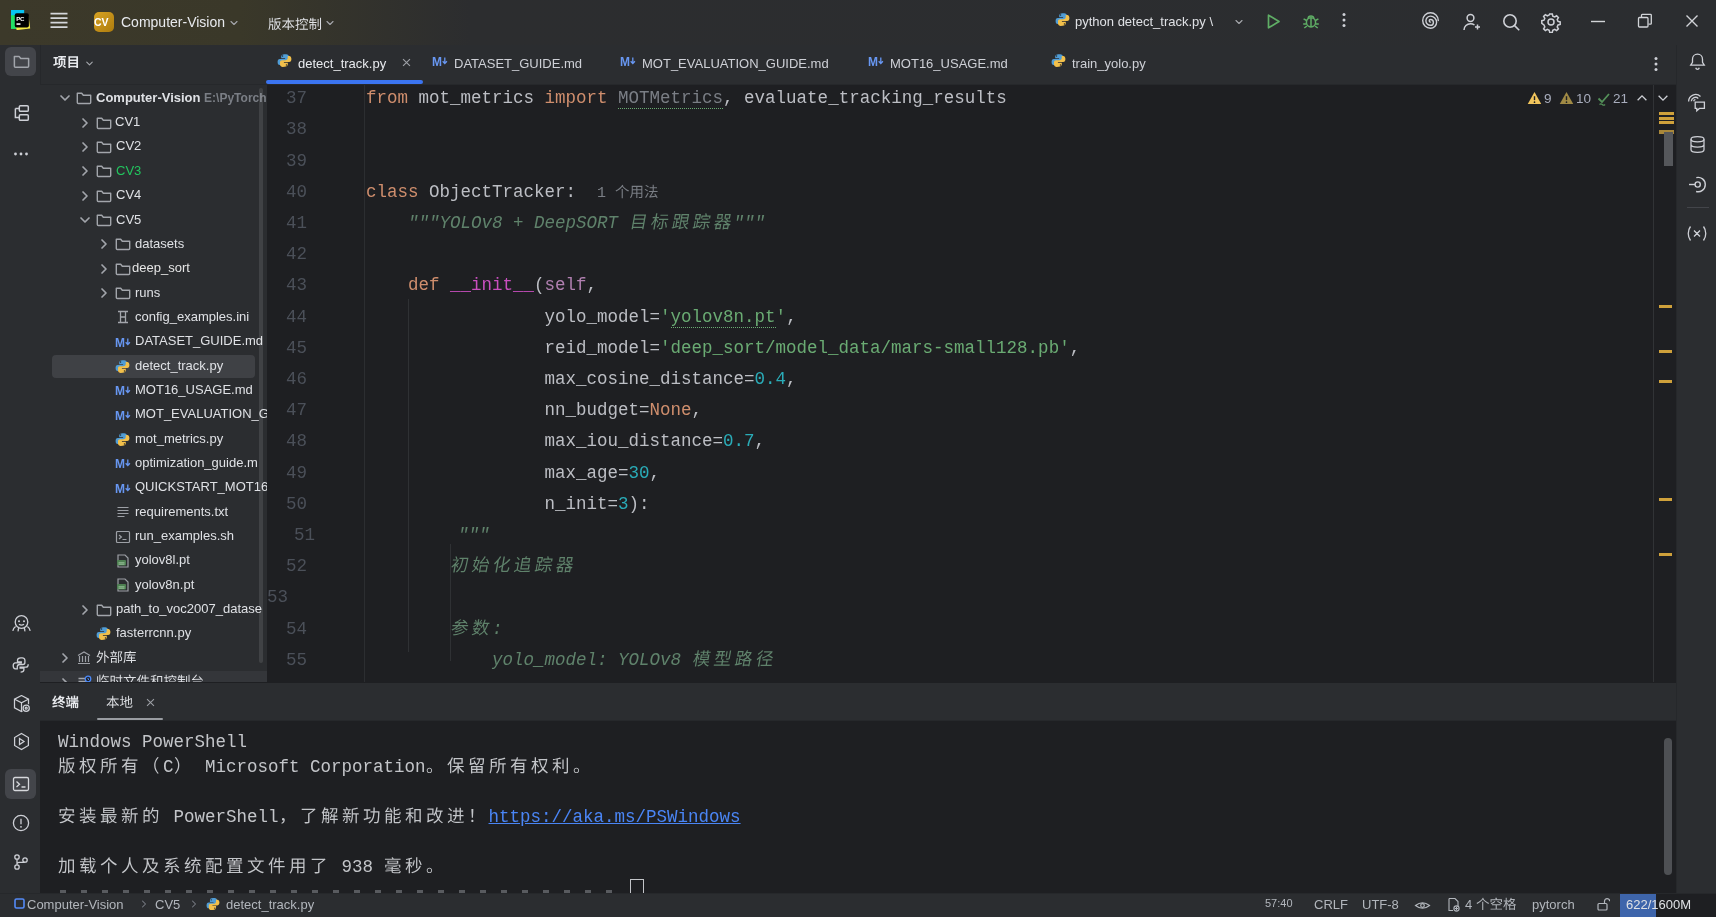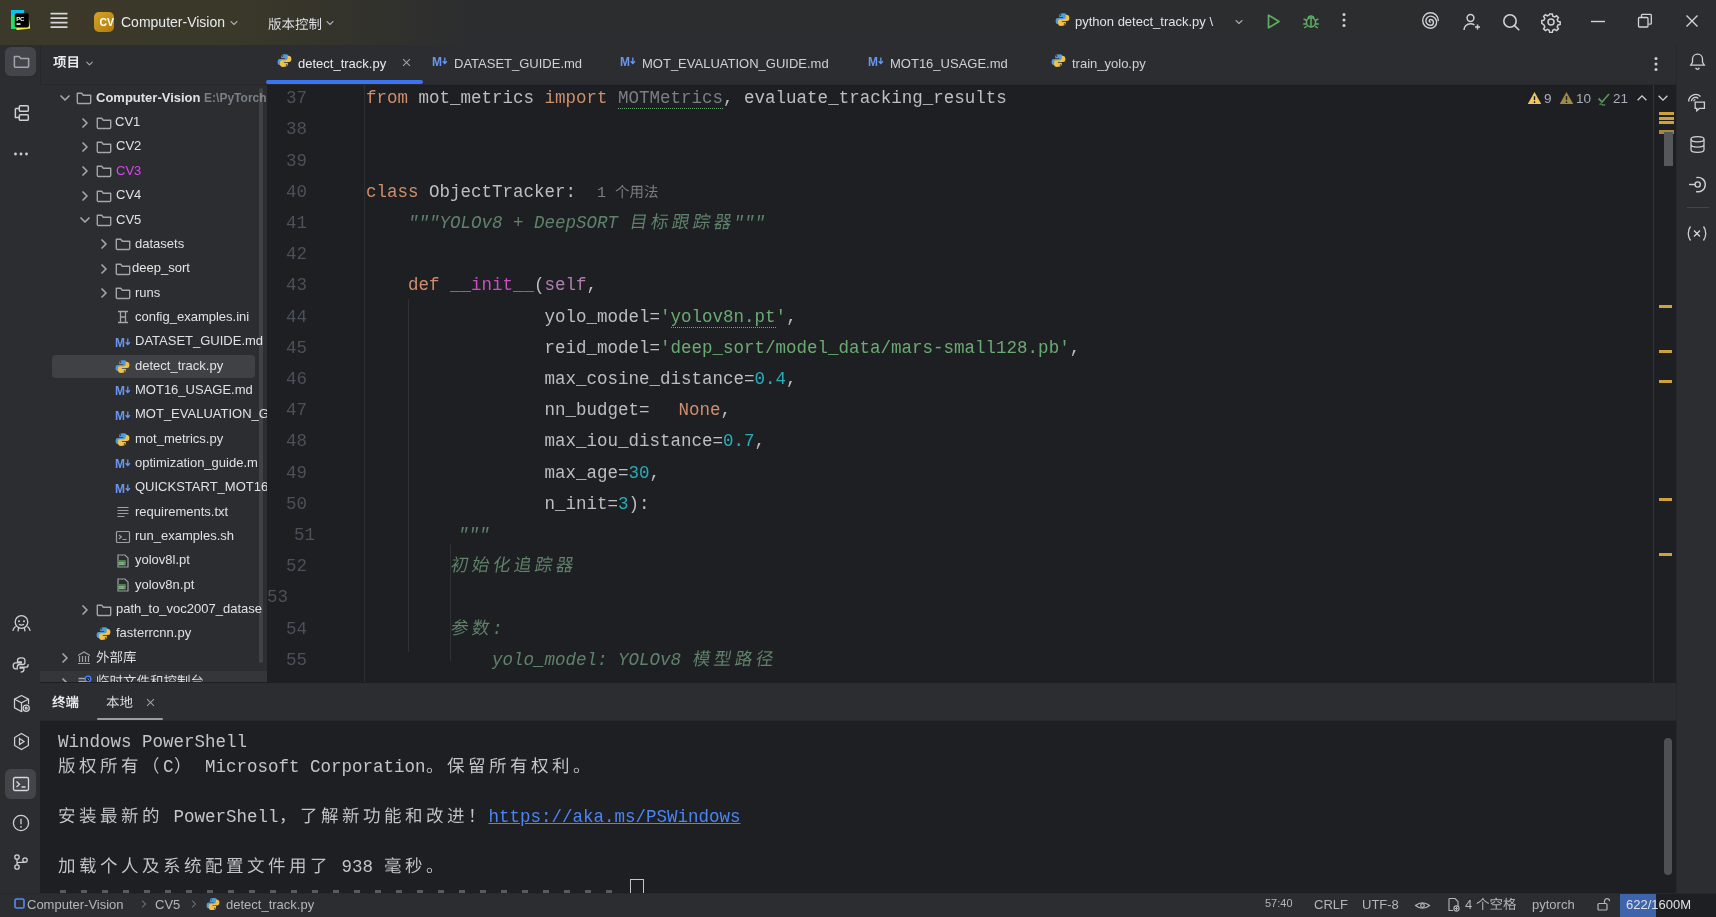--- a/index.html
+++ b/index.html
@@ -18,21 +18,21 @@
 <g transform="rotate(-7 10 12)">
         <rect x="4.5" y="6" width="13" height="12.5" fill="#f7eb46"></rect>
       </g>
 <rect x="3.6" y="3.2" width="13.4" height="13.4" rx="1.8" fill="#000"></rect>
 <text x="5" y="10.3" font-size="5.8" font-weight="bold" fill="#fff" font-family="Liberation Sans" letter-spacing="-.3">PC</text>
 <rect x="5.2" y="12.6" width="3.8" height="1.5" fill="#fff"></rect>
     </svg>
 <svg class="a" style="left:50px;top:12px;" width="18" height="17" viewBox="0 0 18 17">
       <path d="M.5 1.7h17M.5 6.2h17M.5 10.7h17M.5 15.2h17" stroke="#d4d6da" stroke-width="1.8"></path>
     </svg>
-<div class="a" style="left:94;top:12px;left:94px;width:20px;height:20px;border-radius:5px;background:linear-gradient(135deg,#d8a323,#ad7c0e);color:#fff;font-size:10.5px;font-weight:bold;text-align:right;line-height:20px">CV</div>
+<div class="a" style="left:94;top:12px;left:94px;width:20px;height:20px;border-radius:5px;background:linear-gradient(135deg,#d8a323,#ad7c0e);color:#fff;font-size:10.5px;font-weight:bold;text-align:left;line-height:20px">CV</div>
 <div class="a ui" style="left:121px;top:14px;font-size:14px;color:#e8eaee">Computer-Vision</div>
 <svg class="a" style="left:228px;top:17px;" width="12" height="12" viewBox="0 0 16 16">
       <path d="M4 6l4 4 4-4" fill="none" stroke="#a6a8ad" stroke-width="1.5" stroke-linecap="round" stroke-linejoin="round"></path>
     </svg>
 <div class="a" style="left:268px;top:15px"><svg class="ck" style="overflow:visible;vertical-align:baseline" width="54" height="12">
         <g transform="translate(0 12)" fill="#e2e4e8">
           <use href="#gR7248" transform="translate(0.0 0) scale(0.01350 -0.01350)"></use>
           <use href="#gR672C" transform="translate(13.5 0) scale(0.01350 -0.01350)"></use>
           <use href="#gR63A7" transform="translate(27.0 0) scale(0.01350 -0.01350)"></use>
           <use href="#gR5236" transform="translate(40.5 0) scale(0.01350 -0.01350)"></use>
@@ -284,21 +284,21 @@
       <svg class="a" style="left:55.5px;top:53.900000000000006px;" width="16" height="16" viewBox="0 0 16 16">
         <path d="M1.3 3.2h4.4l1.6 2h7.4v7.3a1 1 0 0 1-1 1H2.3a1 1 0 0 1-1-1z" fill="none" stroke="#a2a5ab" stroke-width="1.4" stroke-linejoin="round"></path>
       </svg>
       <div class="a ui" style="left:76px;top:53.4px;color:#dfe1e5;white-space:nowrap">CV2</div>
       <svg class="a" style="left:36.5px;top:78.25000000000001px;" width="16" height="16" viewBox="0 0 16 16">
         <path d="M6 4l4 4-4 4" fill="none" stroke="#a2a5ab" stroke-width="1.7" stroke-linecap="round" stroke-linejoin="round"></path>
       </svg>
       <svg class="a" style="left:55.5px;top:78.25000000000001px;" width="16" height="16" viewBox="0 0 16 16">
         <path d="M1.3 3.2h4.4l1.6 2h7.4v7.3a1 1 0 0 1-1 1H2.3a1 1 0 0 1-1-1z" fill="none" stroke="#a2a5ab" stroke-width="1.4" stroke-linejoin="round"></path>
       </svg>
-      <div class="a ui" style="left:76px;top:77.8px;color:#d946ef;white-space:nowrap">CV3</div>
+      <div class="a ui" style="left:76px;top:77.8px;color:#22c55e;white-space:nowrap">CV3</div>
       <svg class="a" style="left:36.5px;top:102.60000000000001px;" width="16" height="16" viewBox="0 0 16 16">
         <path d="M6 4l4 4-4 4" fill="none" stroke="#a2a5ab" stroke-width="1.7" stroke-linecap="round" stroke-linejoin="round"></path>
       </svg>
       <svg class="a" style="left:55.5px;top:102.60000000000001px;" width="16" height="16" viewBox="0 0 16 16">
         <path d="M1.3 3.2h4.4l1.6 2h7.4v7.3a1 1 0 0 1-1 1H2.3a1 1 0 0 1-1-1z" fill="none" stroke="#a2a5ab" stroke-width="1.4" stroke-linejoin="round"></path>
       </svg>
       <div class="a ui" style="left:76px;top:102.1px;color:#dfe1e5;white-space:nowrap">CV4</div>
       <svg class="a" style="left:36.5px;top:126.95px;" width="16" height="16" viewBox="0 0 16 16">
         <path d="M4 6l4 4 4-4" fill="none" stroke="#a2a5ab" stroke-width="1.7" stroke-linecap="round" stroke-linejoin="round"></path>
       </svg>
@@ -493,21 +493,21 @@
               <use href="#gR8DDF" transform="translate(42.0 0) scale(0.01750 -0.01750)"></use>
               <use href="#gR8E2A" transform="translate(63.0 0) scale(0.01750 -0.01750)"></use>
               <use href="#gR5668" transform="translate(84.0 0) scale(0.01750 -0.01750)"></use>
             </g>
           </svg><span style="color:#5f826b;font-style:italic">"""</span></span></div>
       <div class="a mono" style="left:0;top:159.2px;width:1380px;height:31px;white-space:pre"><span class="a" style="left:0;width:40px;text-align:right;color:#4b5059">42</span><span class="a" style="left:99px"></span></div>
       <div class="a mono" style="left:0;top:190.4px;width:1380px;height:31px;white-space:pre"><span class="a" style="left:0;width:40px;text-align:right;color:#4b5059">43</span><span class="a" style="left:99px"><span style="color:#bcbec4;">    </span><span style="color:#cf8e6d;">def</span><span style="color:#bcbec4;"> </span><span style="color:#c94fbf;">__init__</span><span style="color:#bcbec4;">(</span><span style="color:#b07fb0;">self</span><span style="color:#bcbec4;">,</span></span></div>
       <div class="a mono" style="left:0;top:221.6px;width:1380px;height:31px;white-space:pre"><span class="a" style="left:0;width:40px;text-align:right;color:#4b5059">44</span><span class="a" style="left:99px"><span style="color:#bcbec4;">                 yolo_model=</span><span style="color:#6aab73;">'</span><span style="color:#6aab73;border-bottom:1px dotted #6aab73">yolov8n.pt</span><span style="color:#6aab73;">'</span><span style="color:#bcbec4;">,</span></span></div>
       <div class="a mono" style="left:0;top:252.8px;width:1380px;height:31px;white-space:pre"><span class="a" style="left:0;width:40px;text-align:right;color:#4b5059">45</span><span class="a" style="left:99px"><span style="color:#bcbec4;">                 reid_model=</span><span style="color:#6aab73;">'deep_sort/model_data/mars-small128.pb'</span><span style="color:#bcbec4;">,</span></span></div>
       <div class="a mono" style="left:0;top:284.0px;width:1380px;height:31px;white-space:pre"><span class="a" style="left:0;width:40px;text-align:right;color:#4b5059">46</span><span class="a" style="left:99px"><span style="color:#bcbec4;">                 max_cosine_distance=</span><span style="color:#2aacb8;">0.4</span><span style="color:#bcbec4;">,</span></span></div>
-      <div class="a mono" style="left:0;top:315.2px;width:1380px;height:31px;white-space:pre"><span class="a" style="left:0;width:40px;text-align:right;color:#4b5059">47</span><span class="a" style="left:99px"><span style="color:#bcbec4;">                 nn_budget=</span><span style="color:#cf8e6d;margin-left:29px;">None</span><span style="color:#bcbec4;">,</span></span></div>
+      <div class="a mono" style="left:0;top:315.2px;width:1380px;height:31px;white-space:pre"><span class="a" style="left:0;width:40px;text-align:right;color:#4b5059">47</span><span class="a" style="left:99px"><span style="color:#bcbec4;">                 nn_budget=</span><span style="color:#cf8e6d;">None</span><span style="color:#bcbec4;">,</span></span></div>
       <div class="a mono" style="left:0;top:346.4px;width:1380px;height:31px;white-space:pre"><span class="a" style="left:0;width:40px;text-align:right;color:#4b5059">48</span><span class="a" style="left:99px"><span style="color:#bcbec4;">                 max_iou_distance=</span><span style="color:#2aacb8;">0.7</span><span style="color:#bcbec4;">,</span></span></div>
       <div class="a mono" style="left:0;top:377.6px;width:1380px;height:31px;white-space:pre"><span class="a" style="left:0;width:40px;text-align:right;color:#4b5059">49</span><span class="a" style="left:99px"><span style="color:#bcbec4;">                 max_age=</span><span style="color:#2aacb8;">30</span><span style="color:#bcbec4;">,</span></span></div>
       <div class="a mono" style="left:0;top:408.8px;width:1380px;height:31px;white-space:pre"><span class="a" style="left:0;width:40px;text-align:right;color:#4b5059">50</span><span class="a" style="left:99px"><span style="color:#bcbec4;">                 n_init=</span><span style="color:#2aacb8;">3</span><span style="color:#bcbec4;">):</span></span></div>
       <div class="a mono" style="left:8px;top:440.0px;width:1380px;height:31px;white-space:pre"><span class="a" style="left:0;width:40px;text-align:right;color:#4b5059">51</span><span class="a" style="left:99px"><span style="color:#5f826b;font-style:italic">        """</span></span></div>
       <div class="a mono" style="left:0;top:471.2px;width:1380px;height:31px;white-space:pre"><span class="a" style="left:0;width:40px;text-align:right;color:#4b5059">52</span><span class="a" style="left:99px"><span style="color:#bcbec4;">        </span><svg class="ck" style="overflow:visible;vertical-align:baseline" width="126" height="15">
             <g transform="translate(0 15) skewX(-10)" fill="#5f826b">
               <use href="#gR521D" transform="translate(0.0 0) scale(0.01750 -0.01750)"></use>
               <use href="#gR59CB" transform="translate(21.0 0) scale(0.01750 -0.01750)"></use>
               <use href="#gR5316" transform="translate(42.0 0) scale(0.01750 -0.01750)"></use>
               <use href="#gR8FFD" transform="translate(63.0 0) scale(0.01750 -0.01750)"></use>

